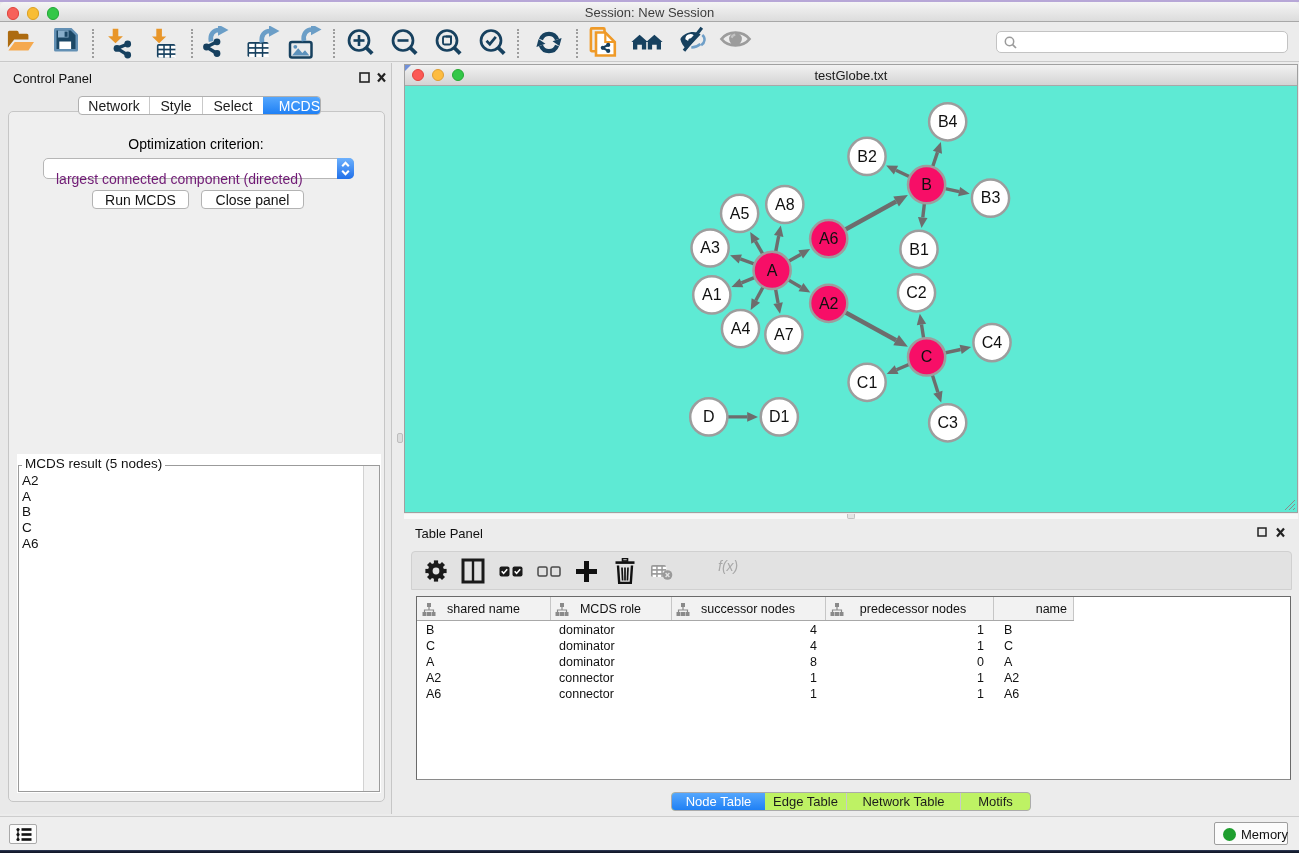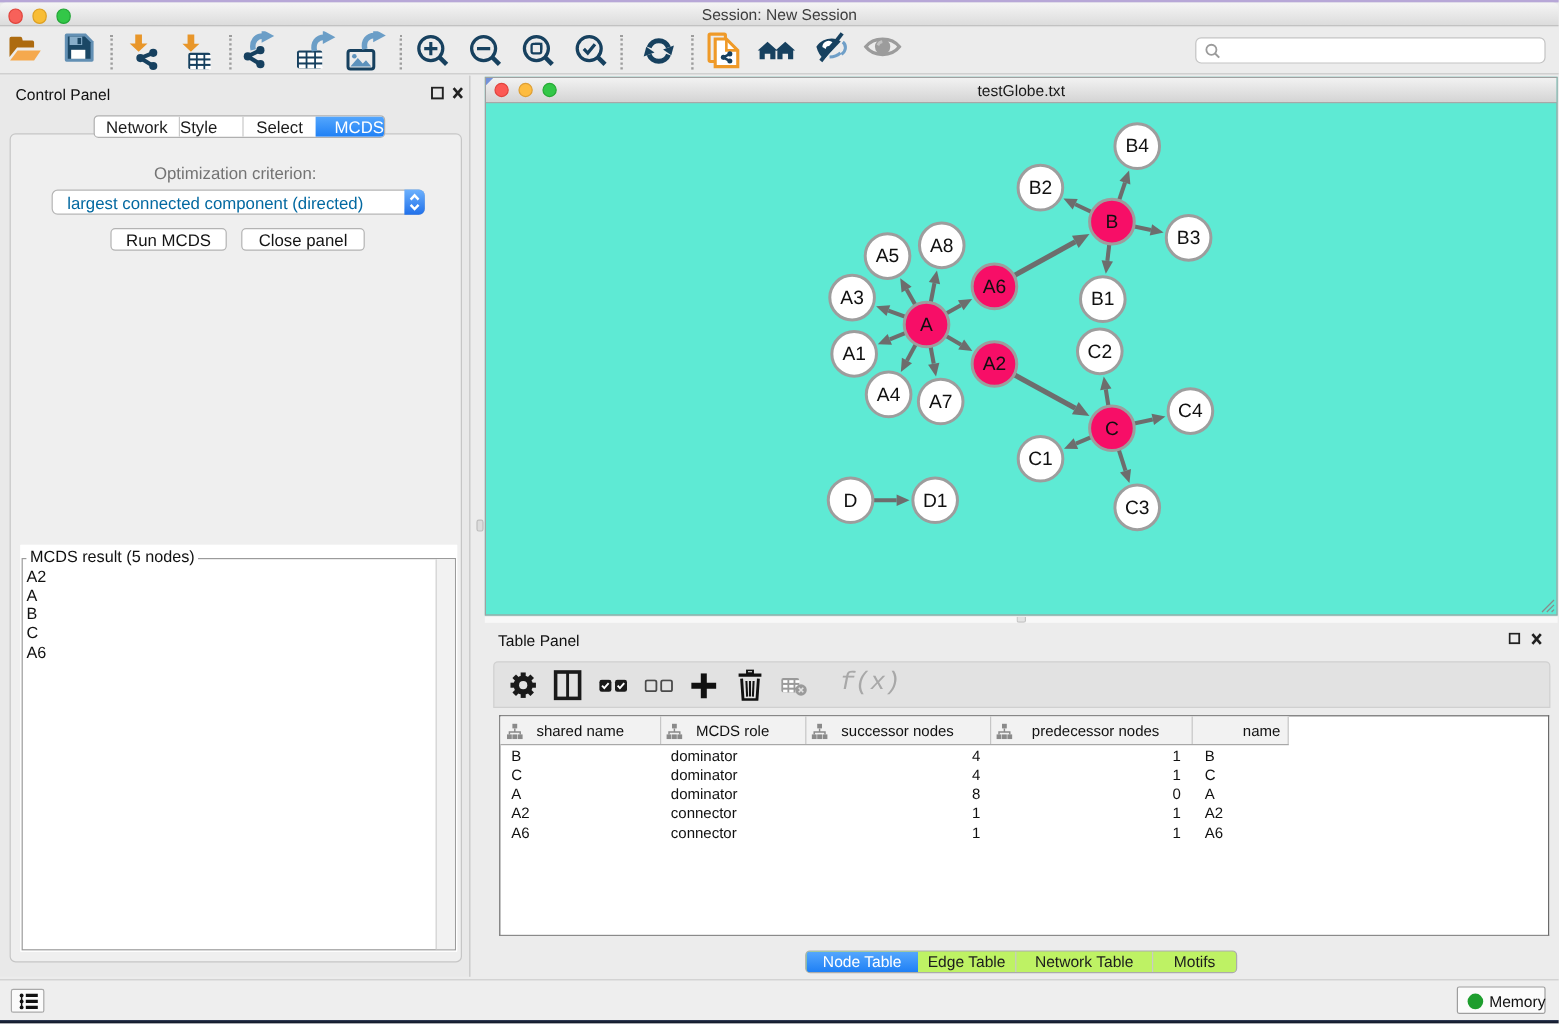--- a/index.html
+++ b/index.html
@@ -161,28 +161,28 @@
   <div class="abs" style="left:13px;top:8px;font-size:13px;color:#111">Control Panel</div>
   <svg class="abs" style="left:359px;top:9px" width="28" height="12" viewBox="0 0 28 12">
     <rect x="1" y="1" width="9" height="9" fill="none" stroke="#222" stroke-width="1.6"></rect>
     <path d="M19 1.5 L26 9.5 M26 1.5 L19 9.5" stroke="#222" stroke-width="2.2"></path>
   </svg>
 
   <div class="abs" style="left:8px;top:48px;width:377px;height:691px;background:#efefef;border:1px solid #c6c6c6;border-radius:5px"></div>
 
   <div class="abs" style="left:78px;top:33px;height:19px;display:flex;border:1px solid #b0b0b0;border-radius:4px;overflow:hidden;background:#fff;font-size:14px;color:#1c1c1c">
     <div style="width:71px;text-align:center;padding-top:1px;border-right:1px solid #c9c9c9">Network</div>
-    <div style="width:53px;padding-top:1px;border-right:1px solid #c9c9c9">Style</div>
+    <div style="width:53px;text-align:center;padding-top:1px;border-right:1px solid #c9c9c9">Style</div>
     <div style="width:60px;text-align:center;padding-top:1px">Select</div>
     <div style="width:57px;text-align:right;padding-top:1px;background:linear-gradient(#55a7fd,#1f80f5);color:#fff">MCDS</div>
   </div>
-  <div class="abs" style="left:0;top:73px;width:392px;text-align:center;font-size:14px;color:#737373">Optimization criterion:</div>
+  <div class="abs" style="left:0;top:73px;width:392px;text-align:center;font-size:14px;color:#000000">Optimization criterion:</div>
 
   <div class="abs" style="left:43px;top:95px;width:311px;height:21px;background:#fff;border:1px solid #b6b6b6;border-radius:5px">
-    <div class="abs" style="left:12px;top:2px;font-size:14px;color:#0369a1">largest connected component (directed)</div>
+    <div class="abs" style="left:12px;top:12px;font-size:14px;color:#701a75">largest connected component (directed)</div>
     <div class="abs" style="right:-1px;top:-1px;width:17px;height:21px;background:linear-gradient(#6db1fd,#2070ea);border-radius:0 5px 5px 0">
       <svg width="17" height="21" viewBox="0 0 17 21">
           <path d="M5.2 8.3 L8.5 4.8 L11.8 8.3" fill="none" stroke="#fff" stroke-width="2"></path>
           <path d="M5.2 12.7 L8.5 16.2 L11.8 12.7" fill="none" stroke="#fff" stroke-width="2"></path>
         </svg>
     </div>
   </div>
 
   <div class="abs" style="left:92px;top:127px;width:97px;height:19px;background:#fff;border:1px solid #b3b3b3;border-radius:4px;text-align:center;font-size:14px;color:#141414;padding-top:1px">Run MCDS</div>
   <div class="abs" style="left:201px;top:127px;width:103px;height:19px;background:#fff;border:1px solid #b3b3b3;border-radius:4px;text-align:center;font-size:14px;color:#141414;padding-top:1px">Close panel</div>
@@ -358,21 +358,21 @@
     <rect x="1.60" y="10.73" width="3.60" height="2.27" fill="#fff"></rect>
     <rect x="6.70" y="2.80" width="3.60" height="2.27" fill="#fff"></rect>
     <rect x="6.70" y="6.77" width="3.60" height="2.27" fill="#fff"></rect>
     <rect x="6.70" y="10.73" width="3.60" height="2.27" fill="#fff"></rect>
     <rect x="11.80" y="2.80" width="3.60" height="2.27" fill="#fff"></rect>
     <rect x="11.80" y="6.77" width="3.60" height="2.27" fill="#fff"></rect>
     <rect x="11.80" y="10.73" width="3.60" height="2.27" fill="#fff"></rect>
     <circle cx="16.5" cy="11" r="4.8" fill="#9a9a9a"></circle>
     <path d="M14.6 9.1 L18.4 12.9 M18.4 9.1 L14.6 12.9" stroke="#e2e2e2" stroke-width="1.4"></path>
   </svg>
-<div style="position:absolute;left:700px;top:558px;font-family:Liberation Mono, monospace;font-style:italic;font-size:21px;color:#a8a8a8"><i>f(x)</i></div>
+<div style="position:absolute;left:718px;top:558px;font-family:Liberation Sans, sans-serif;font-style:italic;font-size:14px;color:#a8a8a8"><i>f(x)</i></div>
 
 <div class="abs" style="left:416px;top:596px;width:875px;height:184px;background:#fff;border:1px solid #6a6a6a;border-bottom:1px solid #8a8a8a">
 
   <div class="abs" style="left:0;top:0;width:657px;height:24px;background:#f2f2f2;border-bottom:1px solid #a8a8a8"></div>
   <div class="abs" style="left:0;top:0;width:873px;height:24px;font-size:12.5px;color:#111">
     <div class="abs" style="left:5px;top:6px"><svg width="14" height="13" viewBox="0 0 14 13">
           <rect x="5" y="0" width="4" height="4" fill="#8a8a8a"></rect>
           <path d="M7 4 L7 7 M2.5 9 L2.5 7 L11.5 7 L11.5 9" stroke="#8a8a8a" stroke-width="1.2" fill="none"></path>
           <rect x="0.5" y="9" width="4" height="4" fill="#8a8a8a"></rect>
           <rect x="5" y="9" width="4" height="4" fill="#8a8a8a"></rect>

